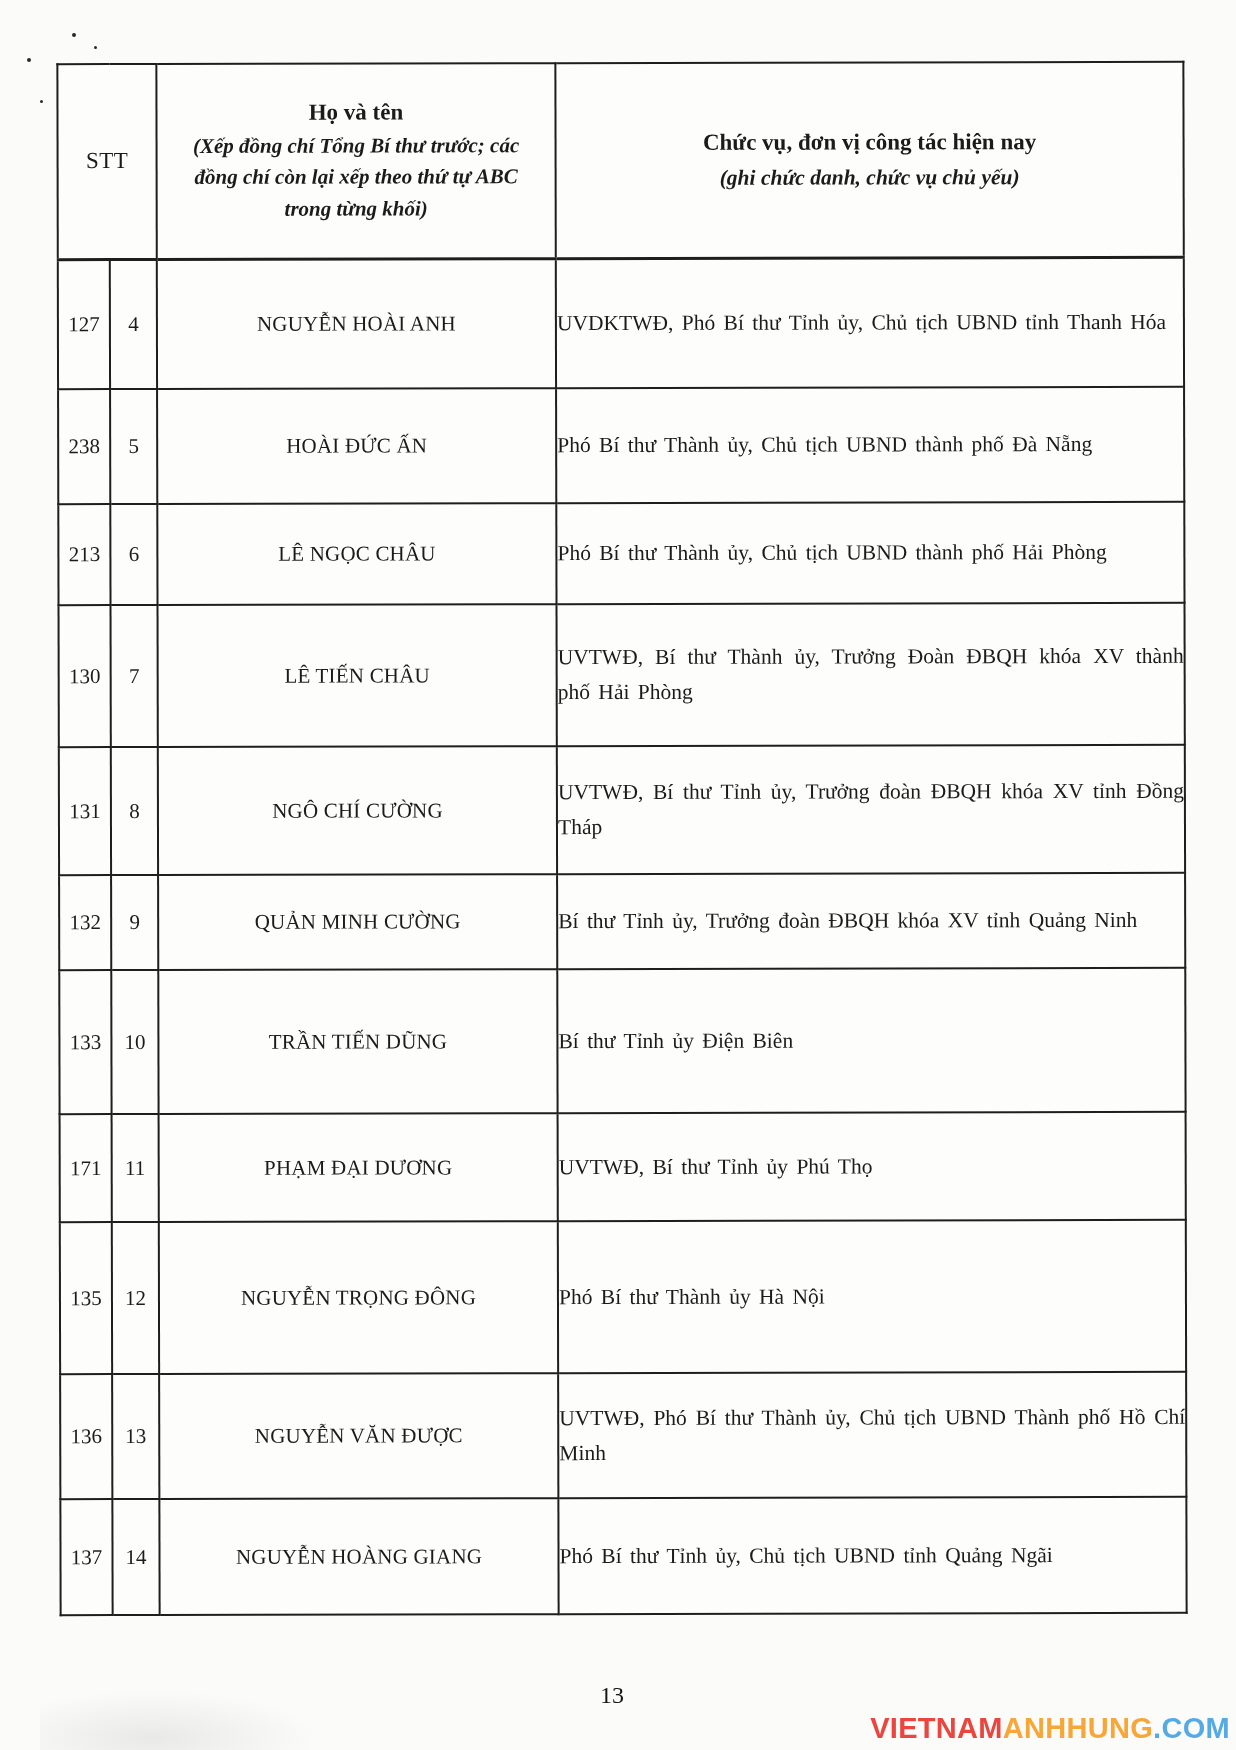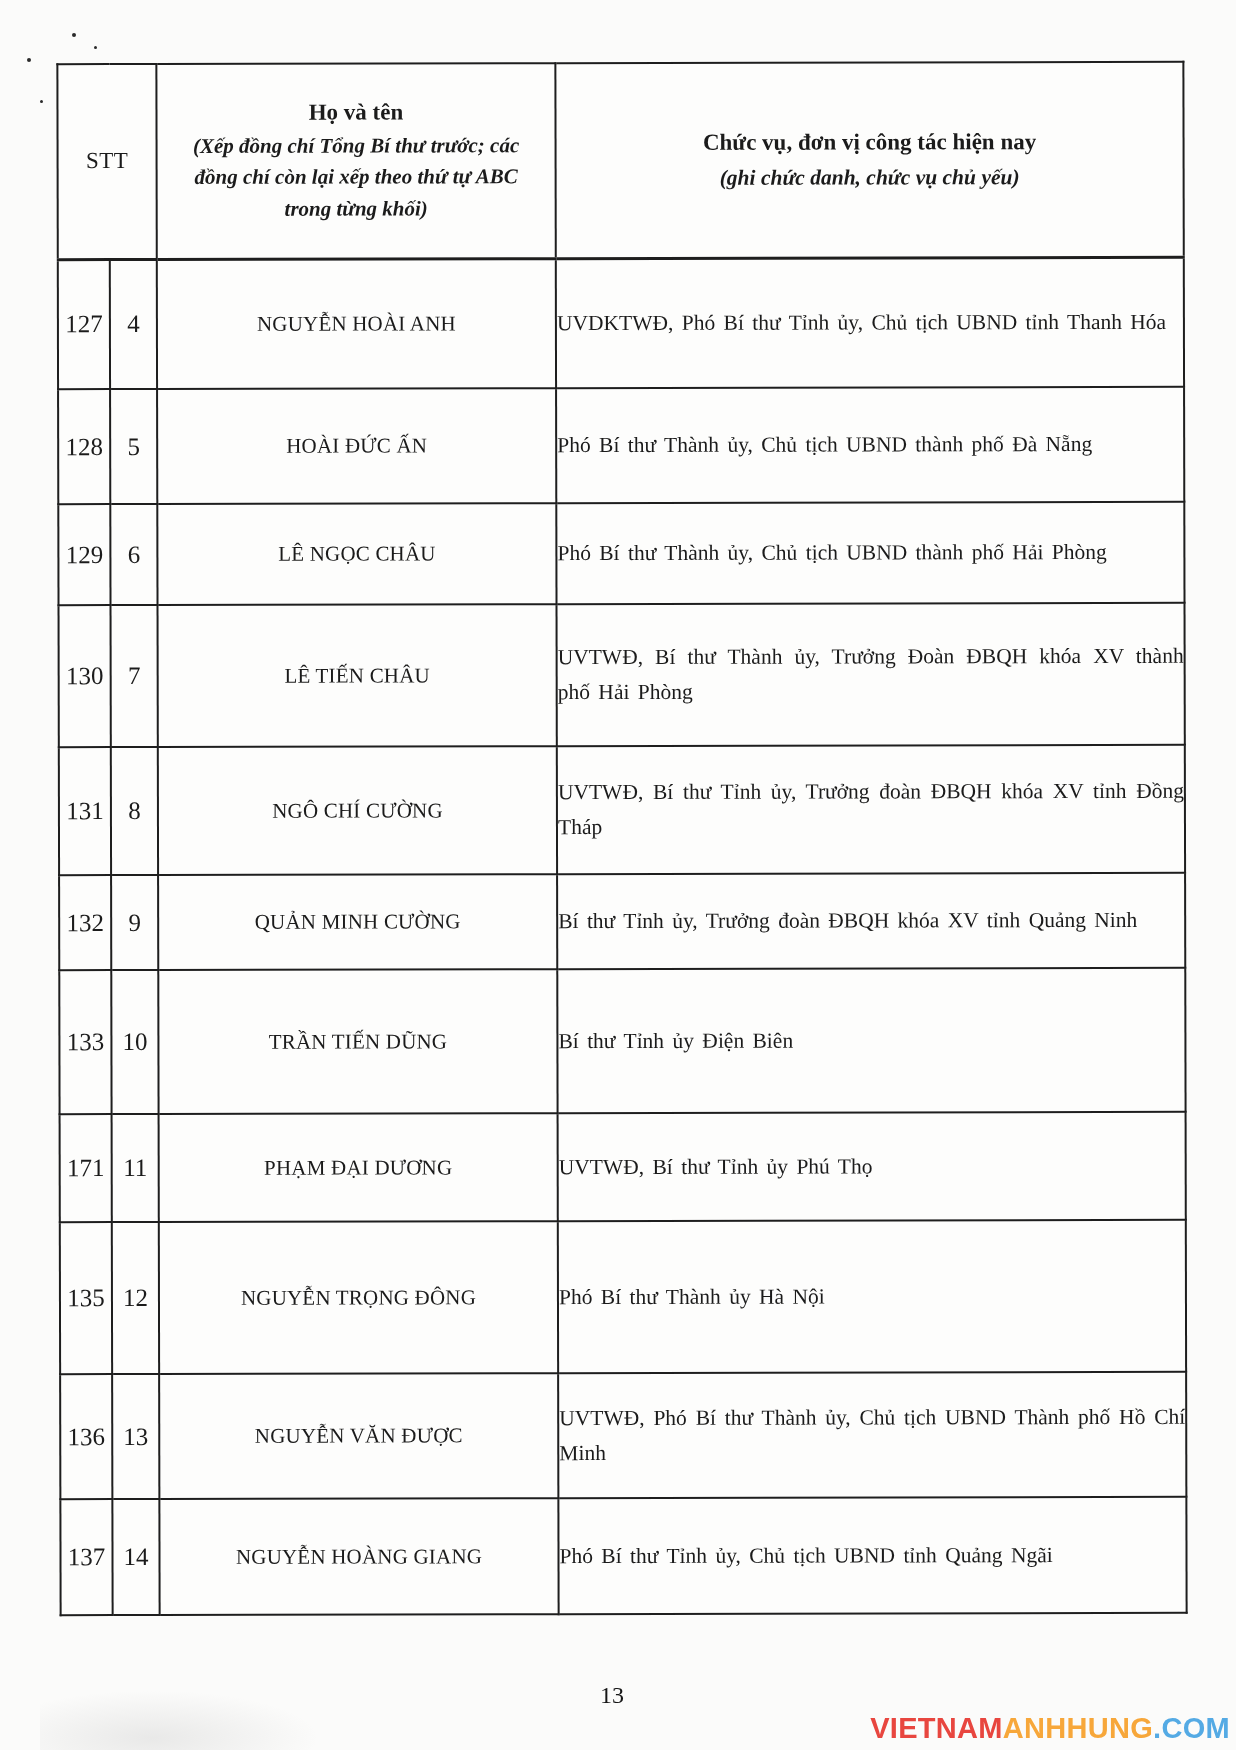--- a/index.html
+++ b/index.html
@@ -29,21 +29,21 @@
   }
   table.doc th, table.doc td{
     border:2px solid #1e1e1e;
     vertical-align:middle;
     padding:0;
     overflow:hidden;
   }
   tr.r-head th{border-bottom-width:3px;}
   .c-num{
     text-align:center;
-    font-size:25px;
+    font-size:21px;
   }
   .c-name{
     text-align:center;
     font-size:21px;
     padding:0 4px 0 5px;
     letter-spacing:.2px;
   }
   .c-pos{
     text-align:justify;
     font-size:21.5px;
@@ -112,27 +112,27 @@
       </tr>
     </thead>
     <tbody>
       <tr style="height:130px">
         <td class="c-num">127</td>
         <td class="c-num">4</td>
         <td class="c-name">NGUYỄN HOÀI ANH</td>
         <td class="c-pos">UVDKTWĐ, Phó Bí thư Tỉnh ủy, Chủ tịch UBND tỉnh Thanh Hóa</td>
       </tr>
       <tr style="height:115px">
-        <td class="c-num">128</td>
+        <td class="c-num">238</td>
         <td class="c-num">5</td>
         <td class="c-name">HOÀI ĐỨC ẤN</td>
         <td class="c-pos">Phó Bí thư Thành ủy, Chủ tịch UBND thành phố Đà Nẵng</td>
       </tr>
       <tr style="height:101px">
-        <td class="c-num">129</td>
+        <td class="c-num">213</td>
         <td class="c-num">6</td>
         <td class="c-name">LÊ NGỌC CHÂU</td>
         <td class="c-pos">Phó Bí thư Thành ủy, Chủ tịch UBND thành phố Hải Phòng</td>
       </tr>
       <tr style="height:142px">
         <td class="c-num">130</td>
         <td class="c-num">7</td>
         <td class="c-name">LÊ TIẾN CHÂU</td>
         <td class="c-pos">UVTWĐ, Bí thư Thành ủy, Trưởng Đoàn ĐBQH khóa XV thành phố Hải Phòng</td>
       </tr>

